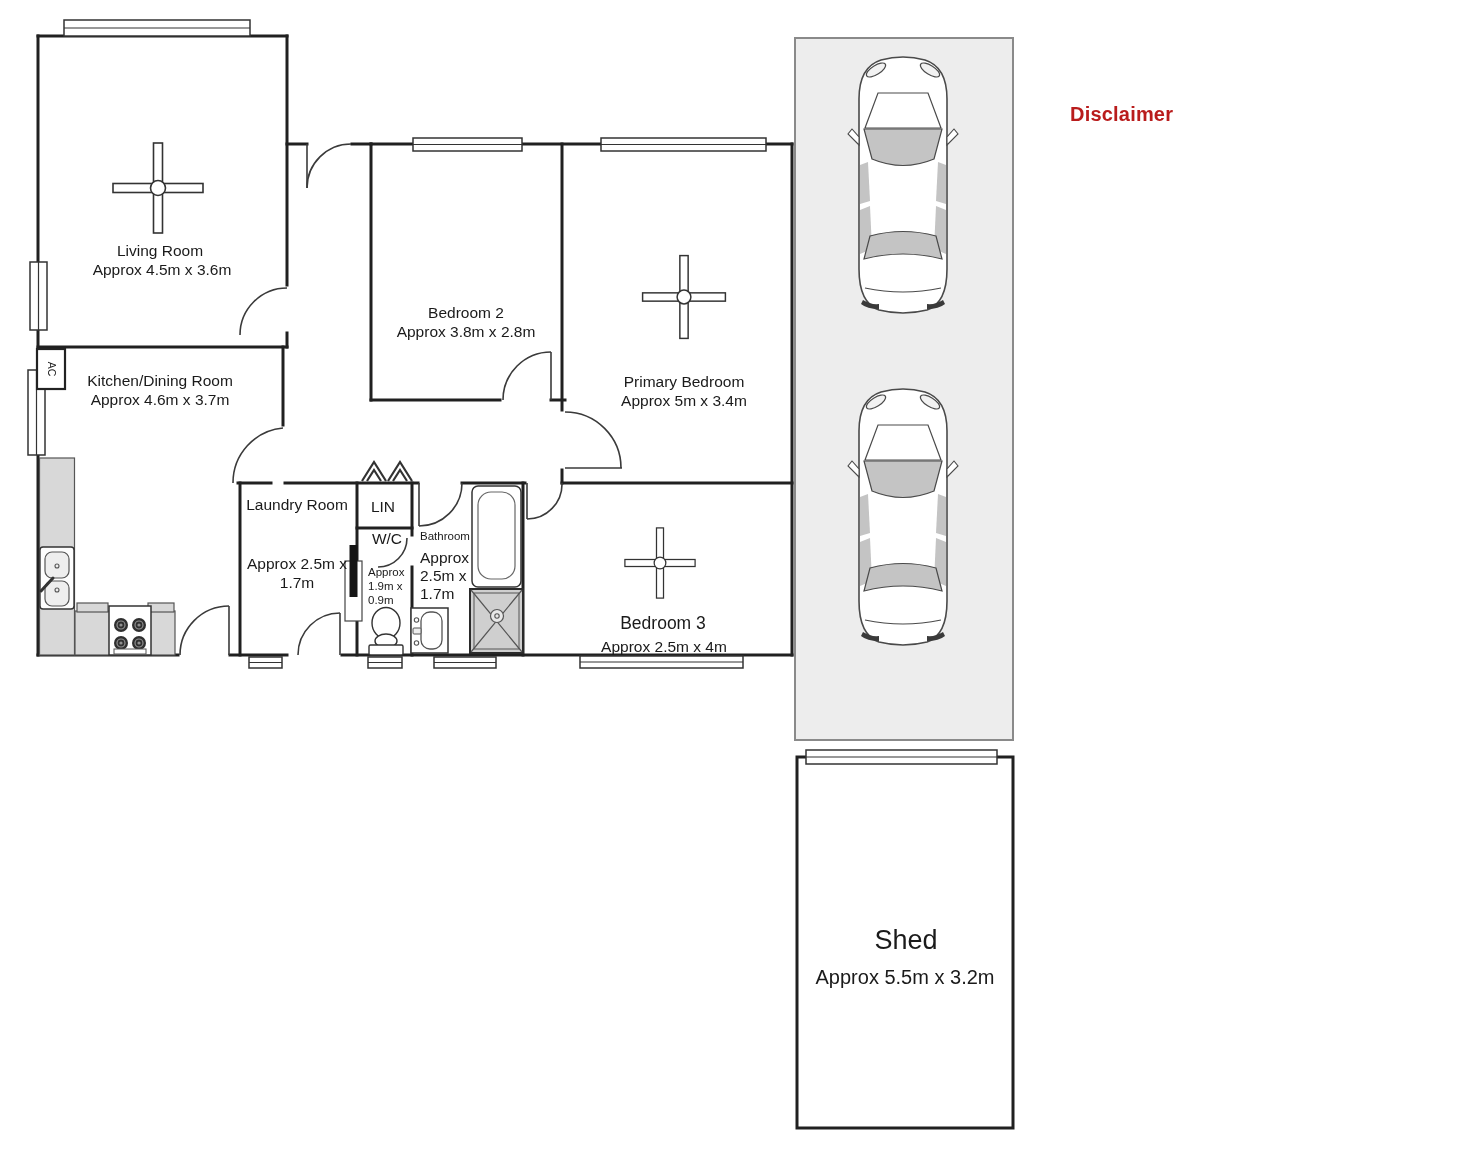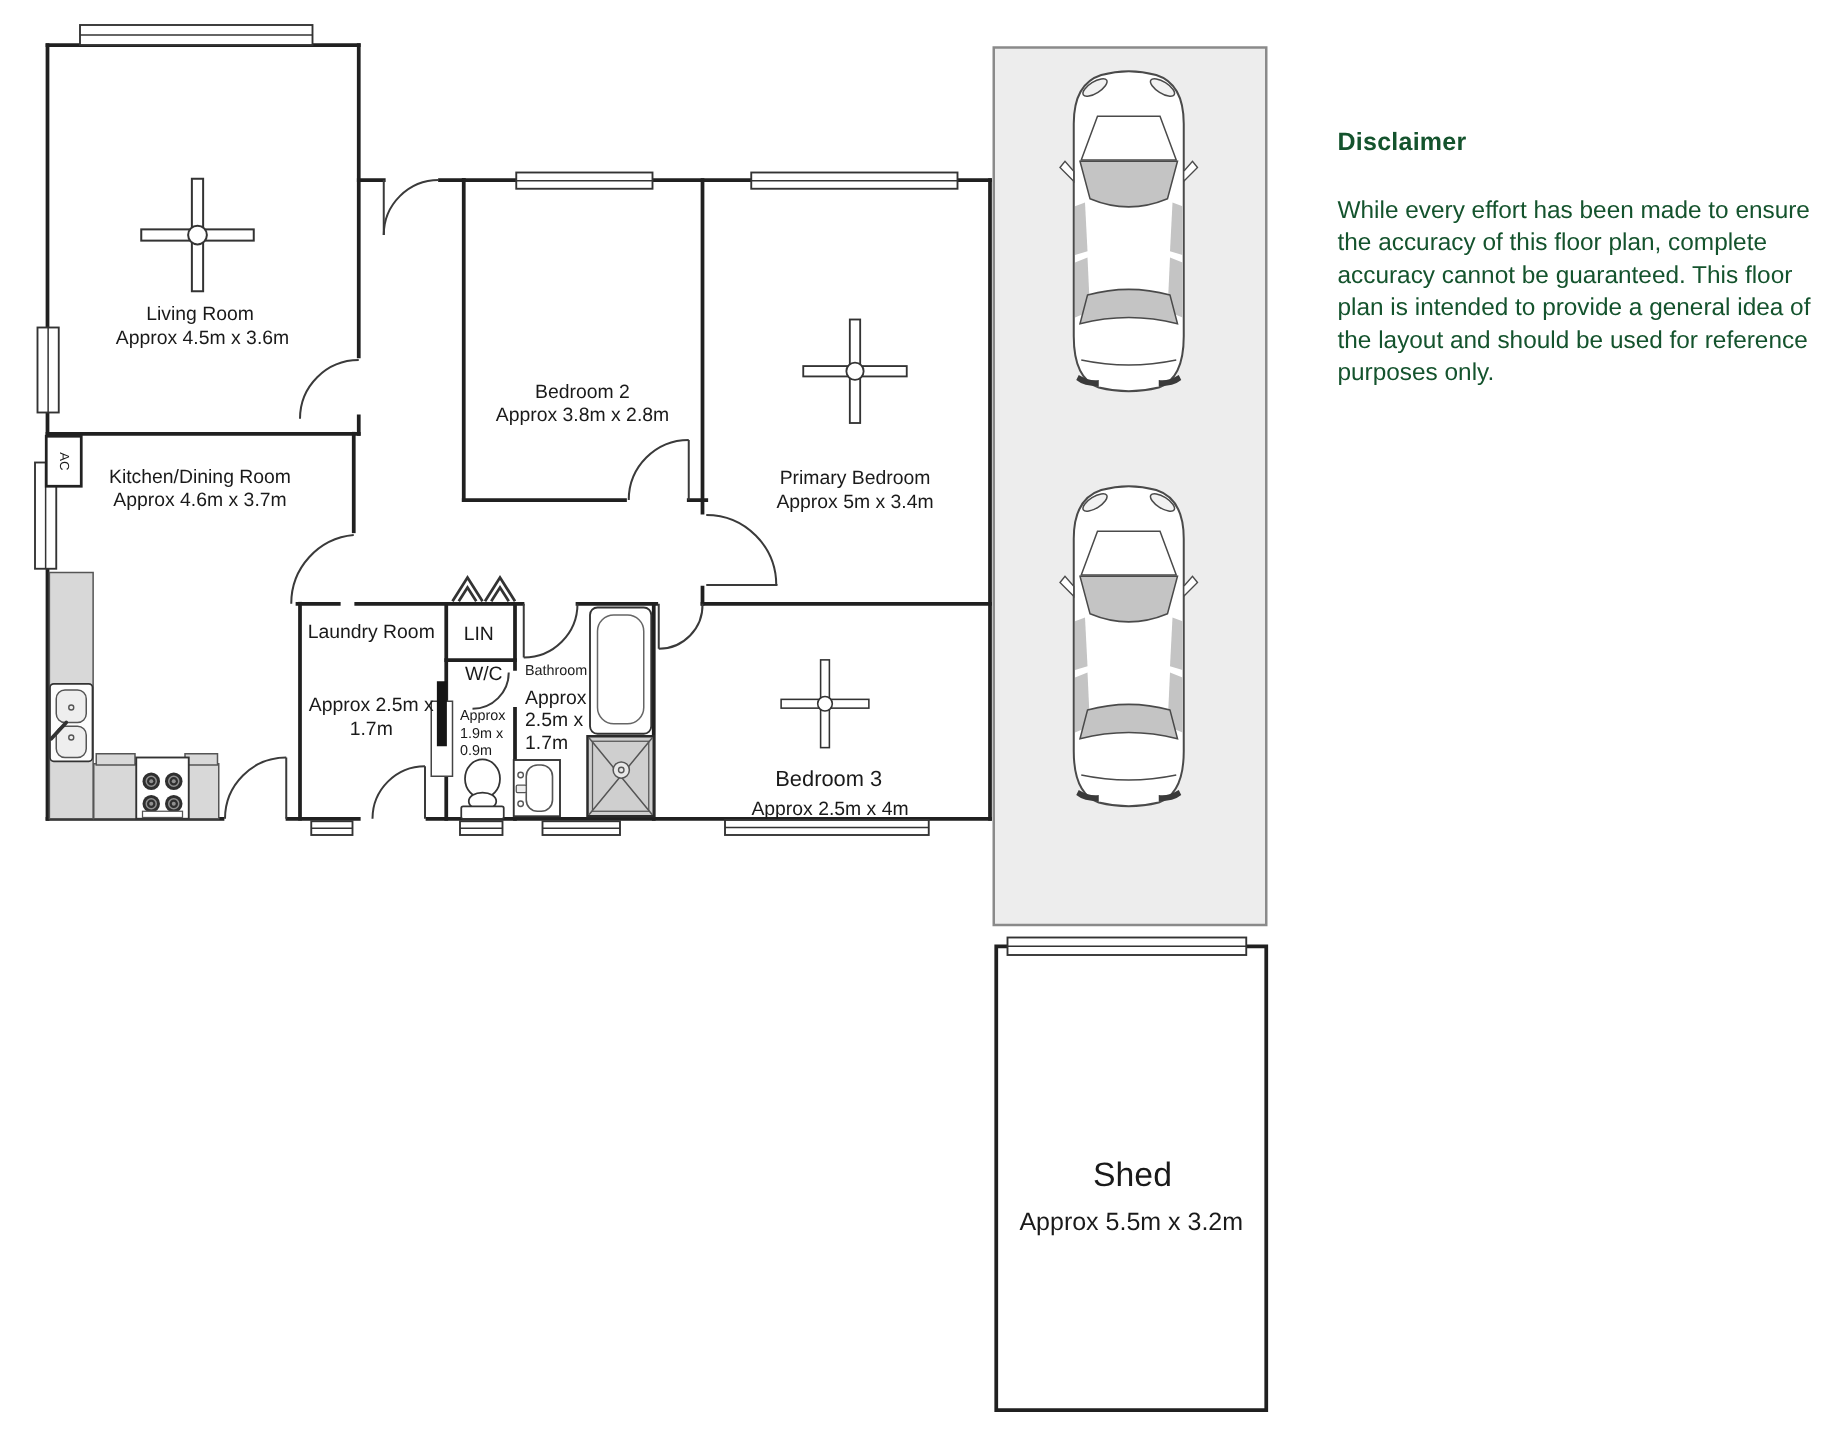--- a/index.html
+++ b/index.html
@@ -15,21 +15,21 @@
   .fix-thin{fill:none;stroke:#666;stroke-width:1.2;}
   .counter{fill:#d8d8d8;stroke:#555;stroke-width:1.2;}
   .lbl{fill:#1a1a1a;font-size:15.5px;text-anchor:middle;}
   .lbl-big{fill:#1a1a1a;font-size:17.5px;text-anchor:middle;}
   .lbl-sm{fill:#1a1a1a;font-size:11.5px;}
   .lbl-left{fill:#1a1a1a;font-size:15.5px;}
   .lbl-shed{fill:#1a1a1a;font-size:27px;text-anchor:middle;}
   .lbl-shed2{fill:#1a1a1a;font-size:20px;text-anchor:middle;}
   .chev{stroke:#333;stroke-width:2.2;fill:none;}
   
-  #disclaimer{position:absolute;left:1070px;top:103px;width:380px;color:#14532d;}
+  #disclaimer{position:absolute;left:1070px;top:103px;width:380px;color:#b91c1c;}
   #disclaimer h2{margin:0;font-size:20px;font-weight:bold;letter-spacing:.2px;}
   #disclaimer p{margin:29px 0 0 0;font-size:19.5px;line-height:26px;}
 </style>
 </head>
 <body>
 
 <div id="stage">
 
 <svg id="plan-svg" width="1472" height="1153" viewBox="0 0 1472 1153" xmlns="http://www.w3.org/2000/svg">
 
@@ -282,16 +282,15 @@
 
     <text class="lbl-sm" x="420" y="540">Bathroom</text>
     <text class="lbl-left" x="420" y="563">Approx</text>
     <text class="lbl-left" x="420" y="581">2.5m x</text>
     <text class="lbl-left" x="420" y="599">1.7m</text>
   </g>
 </svg>
 
   <div id="disclaimer">
     <h2>Disclaimer</h2>
-    <p>While every effort has been made to ensure the accuracy of this floor plan, complete accuracy cannot be guaranteed. This floor plan is intended to provide a general idea of the layout and should be used for reference purposes only.</p>
   </div>
 
 </div>
 
 </body></html>

